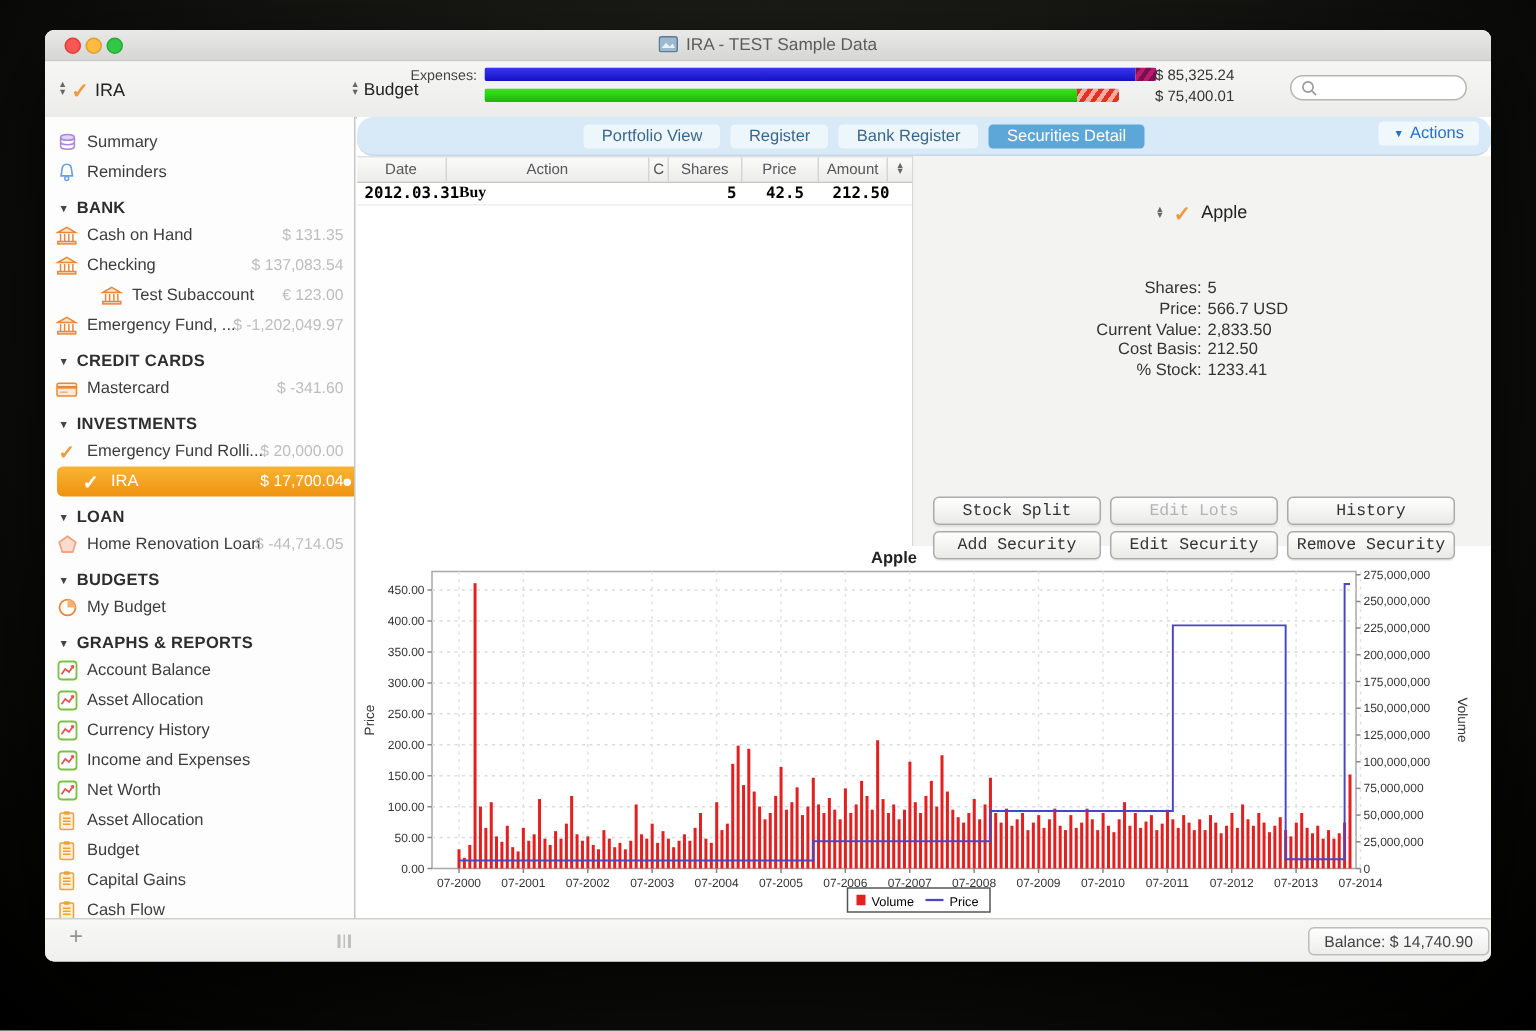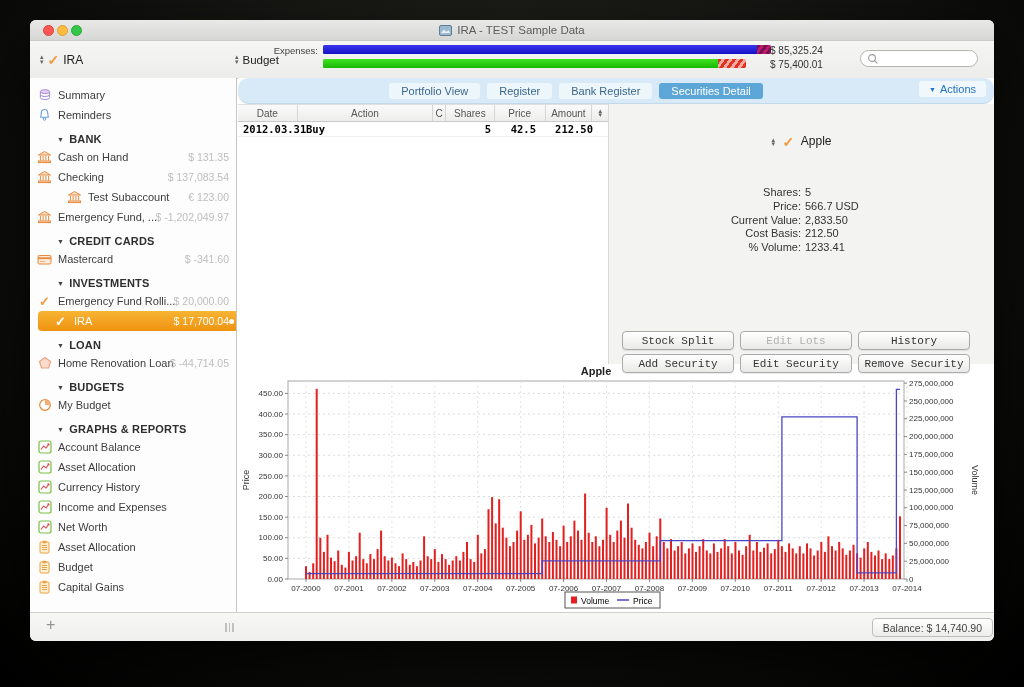--- a/index.html
+++ b/index.html
@@ -46,21 +46,21 @@
   #sidebar{position:absolute;left:0;top:58px;width:207px;height:534px;background:#fdfdfd;
            border-right:1px solid #c6c6c5;overflow:hidden;box-sizing:border-box;padding-top:7px;}
   .sb-item{position:relative;height:20px;display:flex;align-items:center;padding-left:6px;font-size:11px;color:#3c3c3c;}
   .sb-item.ind{padding-left:36px;}
   .sb-item .ic{width:17px;display:inline-flex;justify-content:center;margin-right:5px;flex:none;}
   .sb-item .val{position:absolute;right:7px;font-size:10.5px;color:#bdbdbd;}
   .sb-item.sel{background:linear-gradient(#f7b434,#ef9310);color:#fff;margin-left:8px;
                padding-left:14px;border-radius:4px 0 0 4px;}
   .sb-item.sel .val{color:#fff;}
   .sb-item.sel .dot{position:absolute;right:2px;top:8px;width:5px;height:5px;border-radius:50%;background:#fff;}
-  .sb-head{height:16px;margin-top:6px;display:flex;align-items:center;padding-left:27px;
+  .sb-head{height:16px;margin-top:6px;display:flex;align-items:center;padding-left:9px;
            font-size:11px;font-weight:bold;color:#2e2e2e;letter-spacing:.2px;}
   .sb-head .tri{font-size:7px;margin-right:5px;color:#444;}
   
   #main{position:absolute;left:208px;top:58px;width:756px;height:534px;background:#fff;}
   .tabbar{position:absolute;left:0;top:0;width:100%;height:25px;background:#d8eaf7;
           border-bottom:1px solid #c2d9ea;display:flex;align-items:center;justify-content:center;border-radius:11px;}
   .tabs{display:flex;gap:7px;margin-right:80px;}
   .tab{font-size:11px;color:#3a678c;background:rgba(255,255,255,.55);border-radius:3px;
        padding:2px 12px;cursor:default;}
   .tab.sel{background:#5da7d8;color:#fff;}
@@ -394,20 +394,34 @@
             <rect x="4.5" y="0.8" width="4" height="2.4" rx="0.8" fill="#eaa23c"></rect>
             <g stroke="#eaa23c">
               <line x1="4" y1="5.5" x2="9" y2="5.5"></line>
               <line x1="4" y1="7.5" x2="9" y2="7.5"></line>
               <line x1="4" y1="9.5" x2="9" y2="9.5"></line>
             </g>
           </svg>
         </span>
         <span>Capital Gains</span>
       </div>
+      <div class="sb-item">
+        <span class="ic">
+          <svg width="13" height="14" viewBox="0 0 13 14">
+            <rect x="2" y="2" width="9" height="11" rx="1" fill="#fdeed8" stroke="#eaa23c"></rect>
+            <rect x="4.5" y="0.8" width="4" height="2.4" rx="0.8" fill="#eaa23c"></rect>
+            <g stroke="#eaa23c">
+              <line x1="4" y1="5.5" x2="9" y2="5.5"></line>
+              <line x1="4" y1="7.5" x2="9" y2="7.5"></line>
+              <line x1="4" y1="9.5" x2="9" y2="9.5"></line>
+            </g>
+          </svg>
+        </span>
+        <span>Cash Flow</span>
+      </div>
     </div>
 
   <div id="main">
     <div class="tabbar">
       <div class="tabs" id="tabs">
           <div class="tab">Portfolio View</div>
           <div class="tab">Register</div>
           <div class="tab">Bank Register</div>
           <div class="tab sel">Securities Detail</div>
         </div>
@@ -424,21 +438,21 @@
         <div class="th stp">
           <span class="stepper" style="margin:0">
             <span>▴</span>
             <span>▾</span>
           </span>
         </div>
       </div>
     <div id="trows">
         <div class="trow">
           <span class="td" style="width: 61px; text-align: left; padding: 0px 0px 0px 5px;">2012.03.31</span>
-          <span class="td" style="width: 139px; text-align: left; padding: 0px 0px 0px 7px;">Buy</span>
+          <span class="td" style="width: 139px; text-align: left; padding: 0px 0px 0px 7px; font-family: Liberation Serif, serif;">Buy</span>
           <span class="td" style="width: 13px; text-align: left; padding: 0px;"></span>
           <span class="td" style="width: 50px; text-align: right; padding: 0px 10px 0px 0px;">5</span>
           <span class="td" style="width: 52px; text-align: right; padding: 0px 17px 0px 0px;">42.5</span>
           <span class="td" style="width: 48px; text-align: right; padding: 0px 8px 0px 0px;">212.50</span>
         </div>
       </div>
     <div class="vdiv"></div>
 
     <div class="rpanel">
       <div class="sec-sel">
@@ -460,21 +474,21 @@
           </div>
           <div class="drow">
             <span class="dl">Current Value:</span>
             <span class="dv">2,833.50</span>
           </div>
           <div class="drow">
             <span class="dl">Cost Basis:</span>
             <span class="dv">212.50</span>
           </div>
           <div class="drow">
-            <span class="dl">% Volume:</span>
+            <span class="dl">% Stock:</span>
             <span class="dv">1233.41</span>
           </div>
         </div>
       <div class="btn-grid" id="btn-grid">
           <div class="mbtn">Stock Split</div>
           <div class="mbtn disabled">Edit Lots</div>
           <div class="mbtn">History</div>
           <div class="mbtn">Add Security</div>
           <div class="mbtn">Edit Security</div>
           <div class="mbtn">Remove Security</div>

